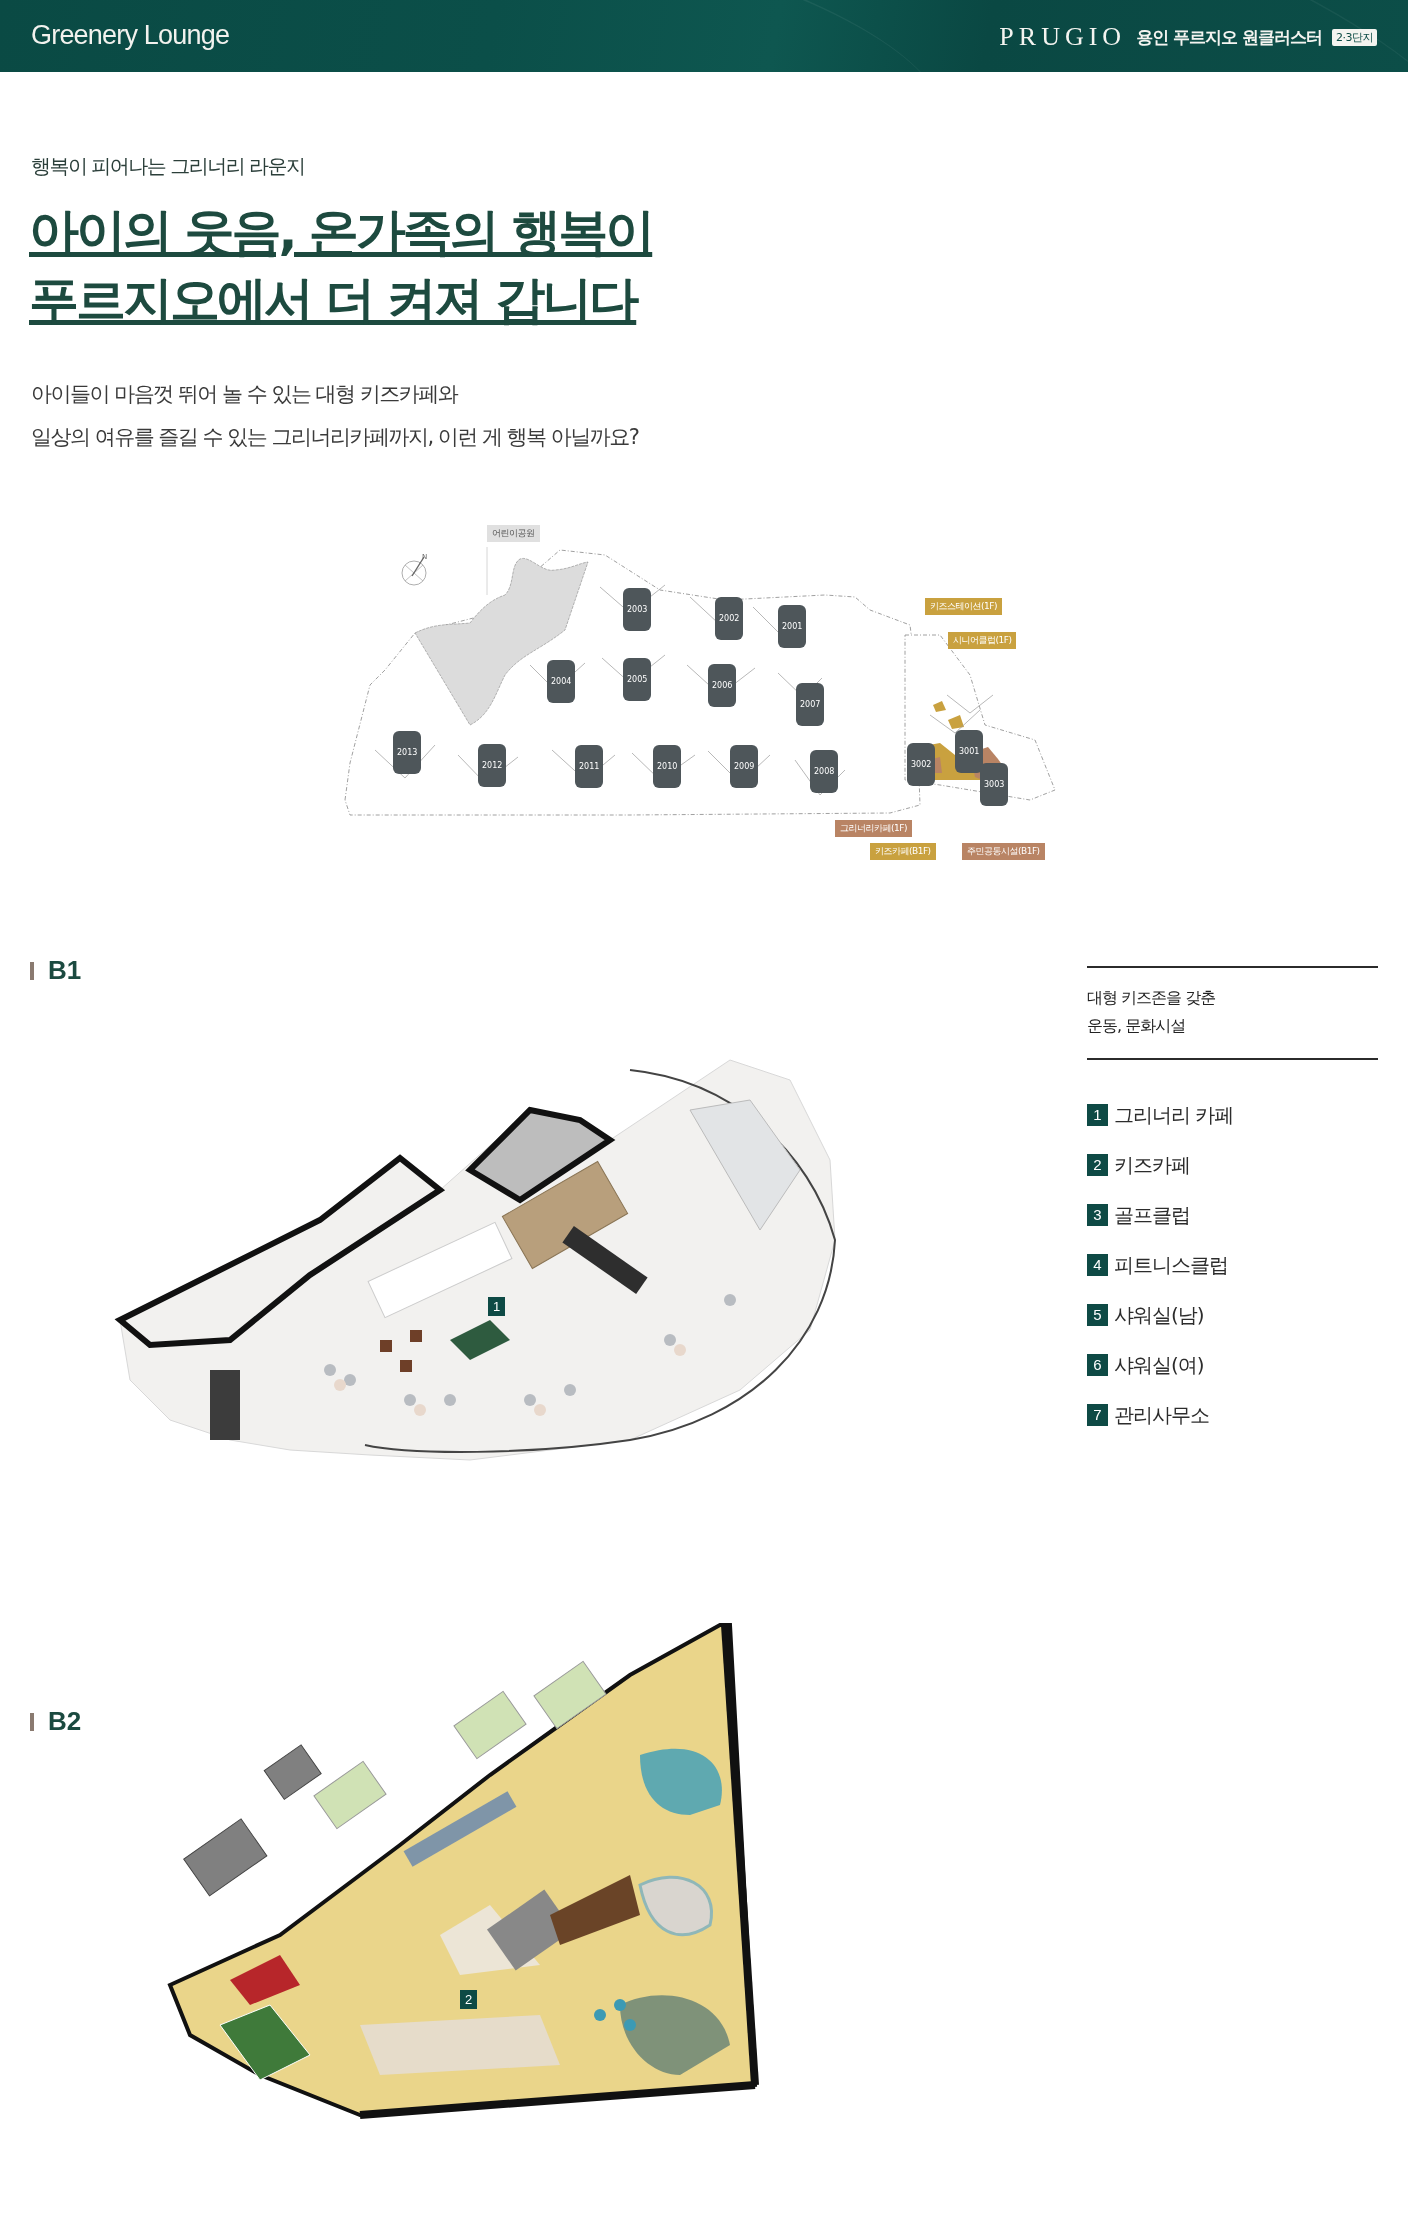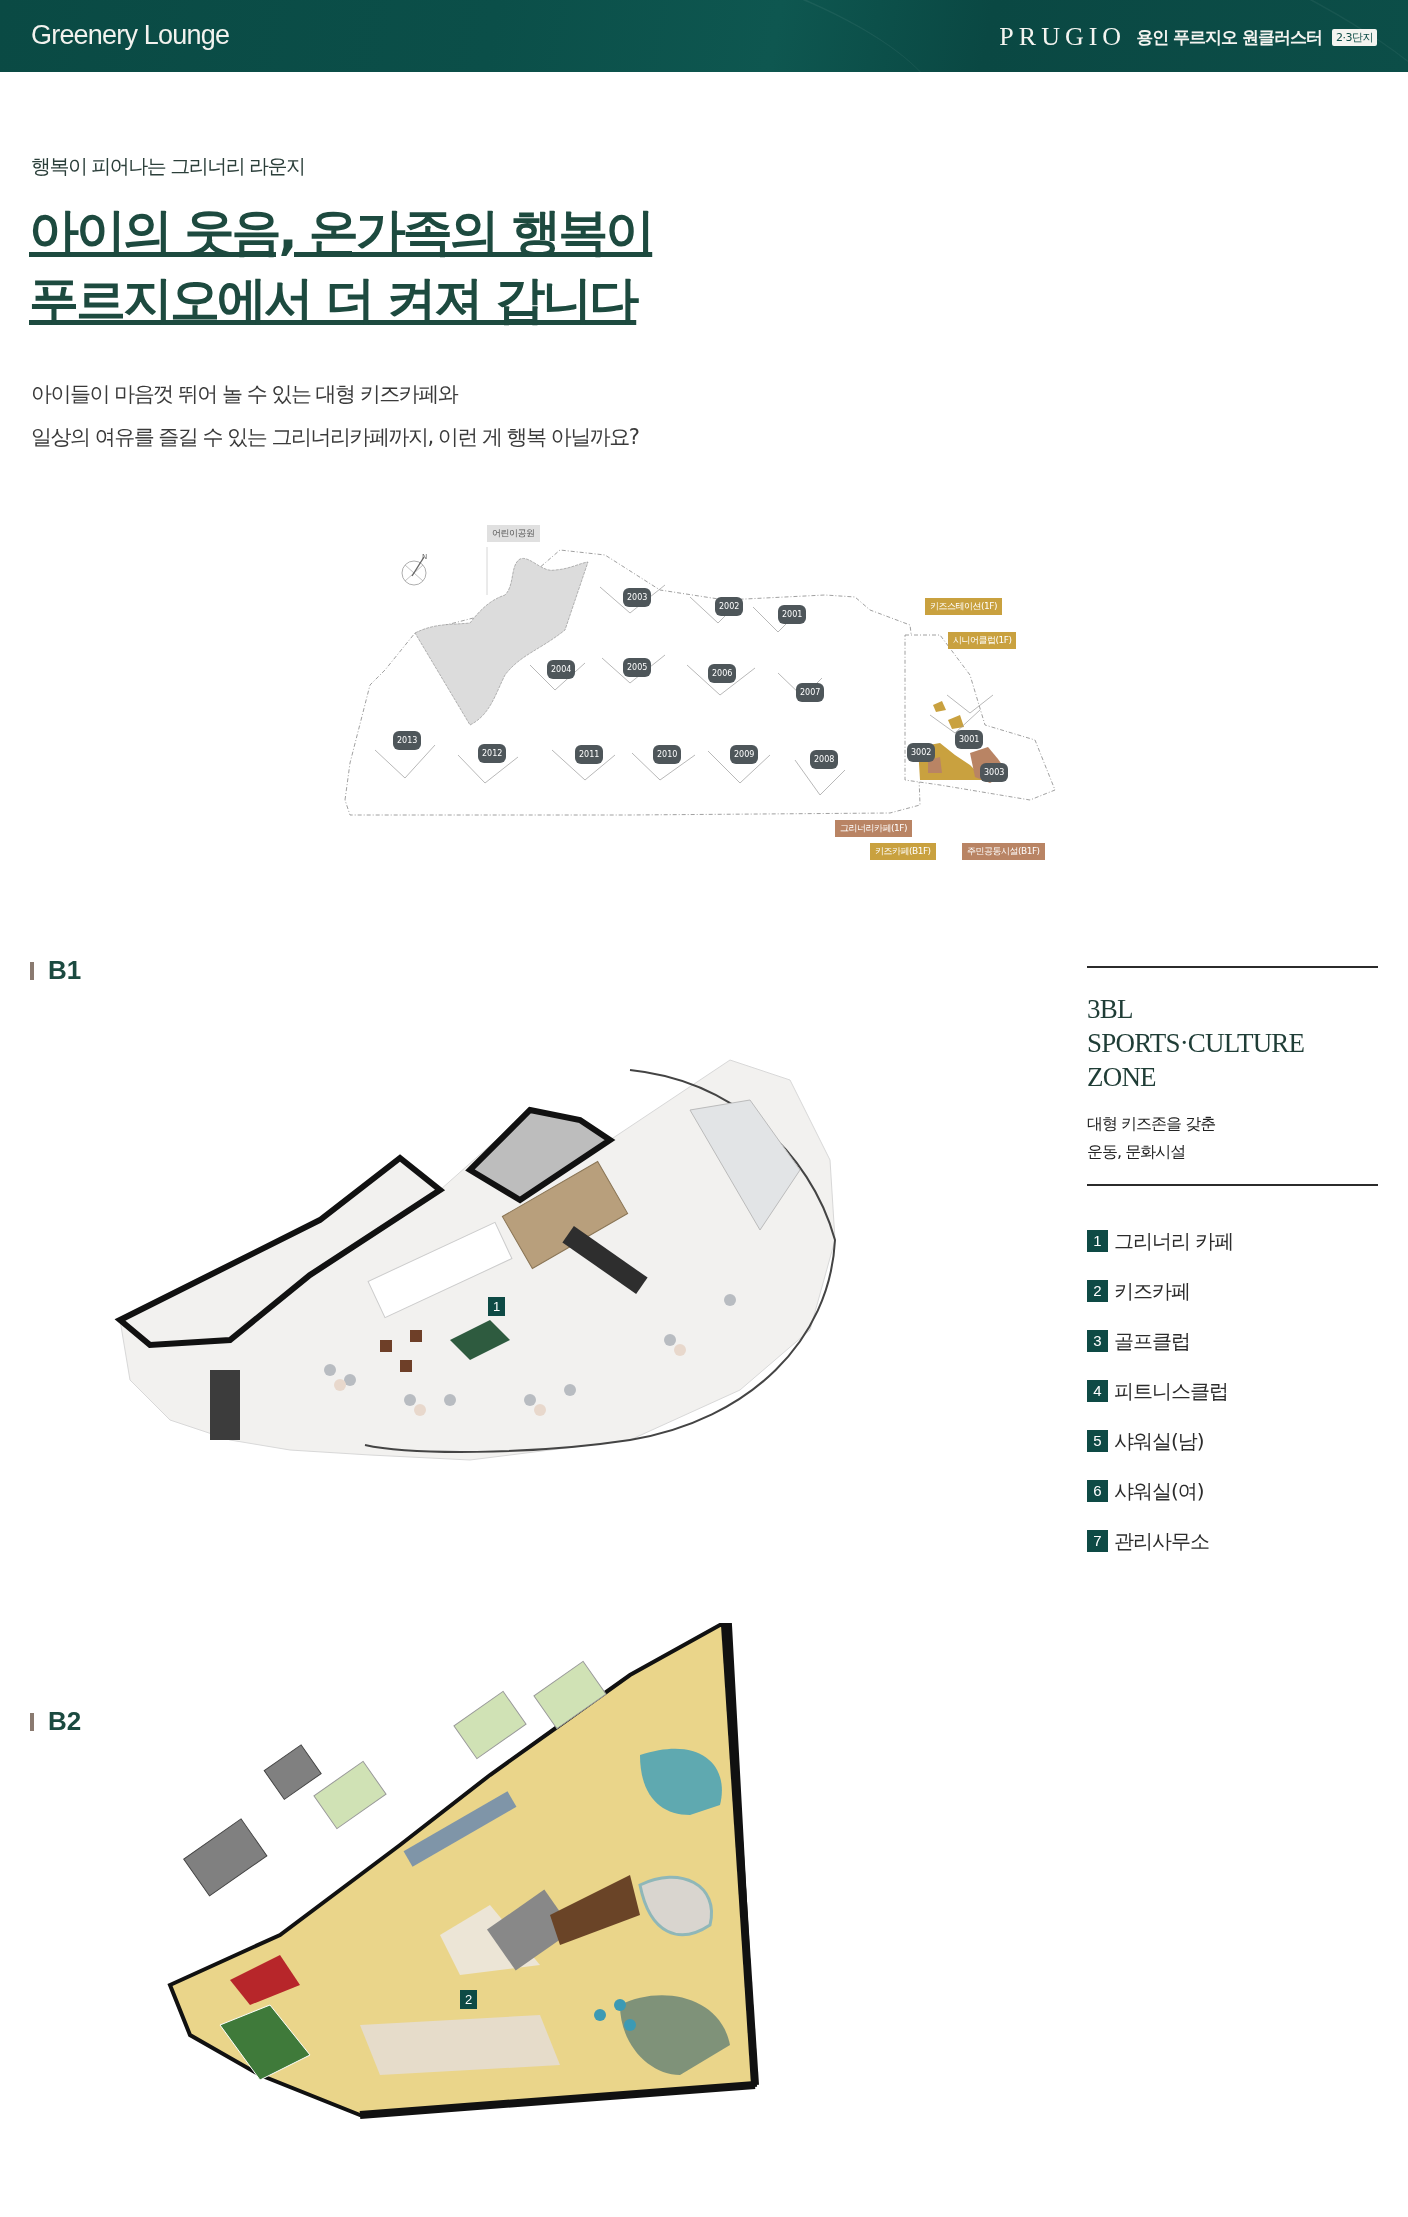--- a/index.html
+++ b/index.html
@@ -33,21 +33,21 @@
   .eyebrow { position: absolute; left: 31px; top: 153px; font-size: 20px; color: #2b3f3a; letter-spacing: -1.5px; }
   .headline { position: absolute; left: 29px; top: 198px; font-size: 50px; font-weight: bold; color: #1d4a3f; line-height: 68px; letter-spacing: -3px; text-decoration: underline; }
   .desc { position: absolute; left: 31px; top: 373px; font-size: 21px; color: #3a3a3a; line-height: 43px; letter-spacing: -1.5px; }
 
   
   .siteplan { position: absolute; left: 330px; top: 515px; width: 740px; height: 350px; }
   .sp-label { position: absolute; font-size: 9px; color: #fff; padding: 2px 5px; white-space: nowrap; letter-spacing: -0.5px; }
   .sp-label.gold { background: #c9a13f; }
   .sp-label.brown { background: #b98464; }
   .sp-label.gray { background: #e0e0e0; color: #555; }
-  .bldg-tag { position: absolute; background: #4e565a; color: #fff; font-size: 8px; border-radius: 6px; padding: 4px 4px; line-height: 11px; }
+  .bldg-tag { position: absolute; background: #4e565a; color: #fff; font-size: 8px; border-radius: 6px; padding: 16px 4px; line-height: 11px; }
 
   
   .floor-head { position: absolute; left: 30px; display: flex; align-items: center; gap: 14px; }
   .floor-bar { width: 4px; height: 18px; background: #8a7a70; }
   .floor-label { font-family: "Liberation Sans", sans-serif; font-weight: bold; font-size: 26px; color: #1b4a40; }
 
   
   .plan { position: absolute; }
   .num-badge {
     position: absolute; width: 17px; height: 19px; background: #0e4a45; color: #fff;
@@ -193,24 +193,20 @@
       <rect x="270" y="300" width="12" height="12"></rect>
         <rect x="290" y="320" width="12" height="12"></rect>
         <rect x="300" y="290" width="12" height="12"></rect>
     </g>
   </svg>
   <div class="num-badge" style="left:378px;top:257px;">1</div>
 </div>
 
 <aside class="zone-panel">
   <div class="rule"></div>
-  <div class="zone-title">
-    <div>3BL</div>
-    <div>SPORTS·CULTURE ZONE</div>
-  </div>
   <div class="zone-desc">
     <div>대형 키즈존을 갖춘</div>
     <div>운동, 문화시설</div>
   </div>
   <div class="rule bottom"></div>
   <ul class="facility-list">
     <li class="facility-item">
         <span class="fac-num">1</span>
         <span class="fac-label">그리너리 카페</span>
       </li>

